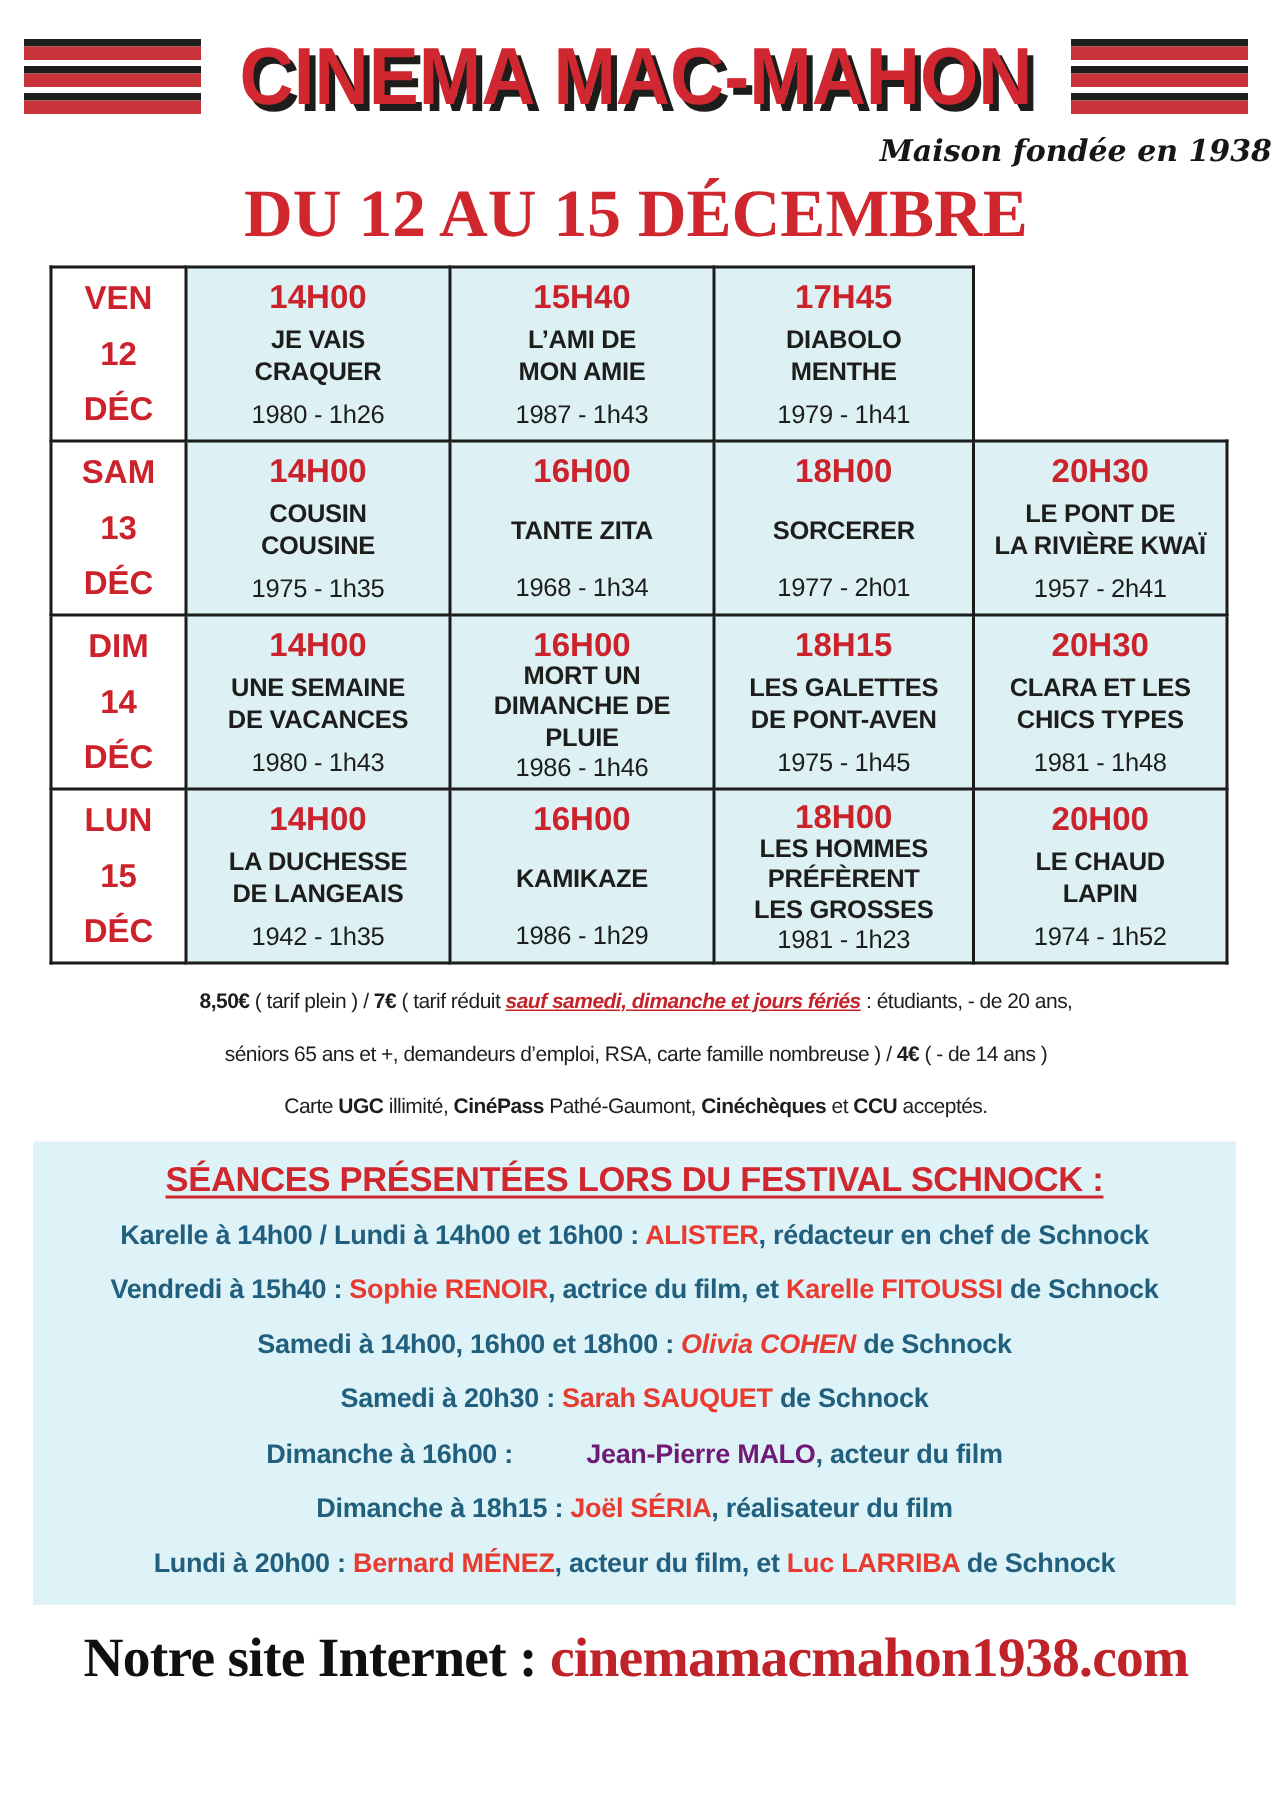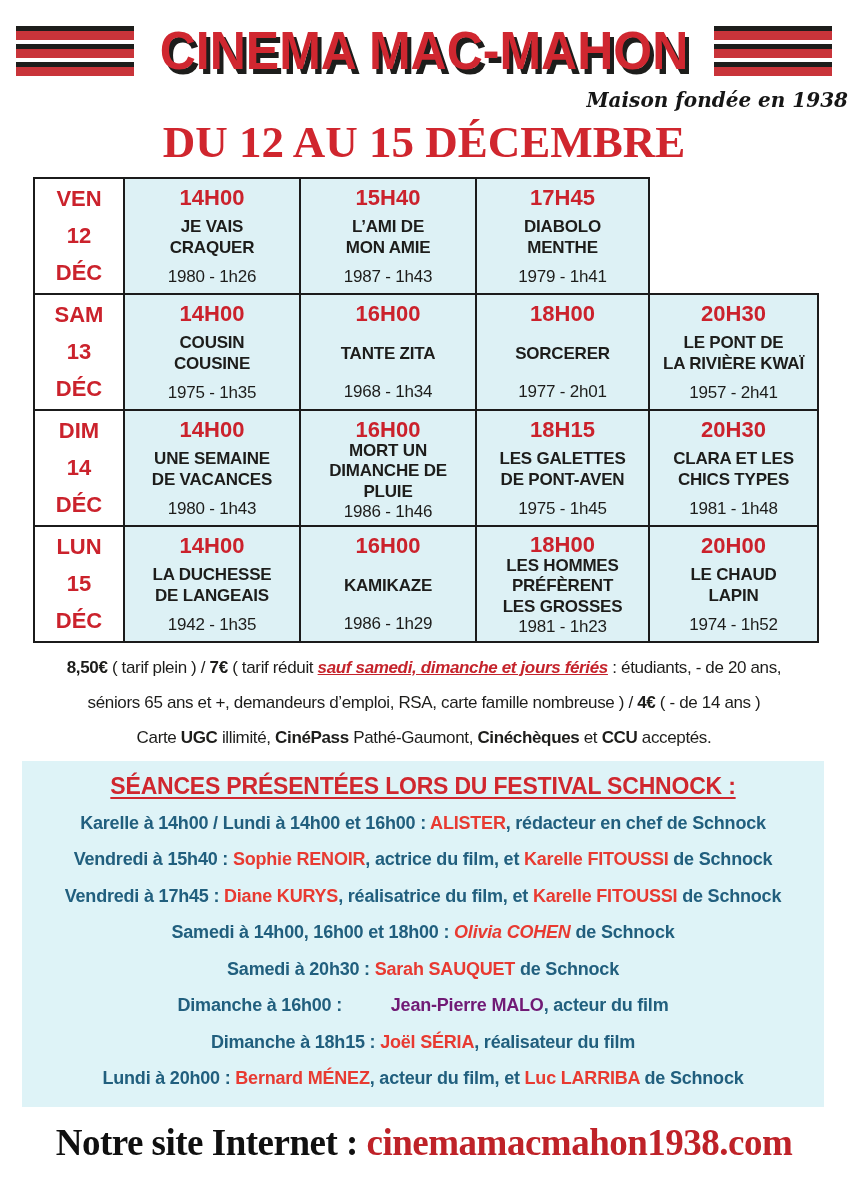--- a/index.html
+++ b/index.html
@@ -46,21 +46,21 @@
   }
   .film-time{color:#cb222c;font-weight:bold;font-size:22px;line-height:1;padding-top:2px;}
   .film-title{
     color:#1d1d1b;font-weight:bold;font-size:17px;line-height:1.22;
     text-align:center;white-space:pre-line;letter-spacing:-0.2px;
   }
   .film-info{color:#1d1d1b;font-size:17px;line-height:1;letter-spacing:-0.2px;}
   
   .pricing{margin-top:7px;text-align:center;color:#1d1d1b;}
   .pricing-line{
-    font-size:17px;line-height:35px;white-space:nowrap;letter-spacing:-0.35px;
+    font-size:14px;line-height:35px;white-space:nowrap;letter-spacing:-0.35px;
   }
   
   .festival-panel{
     margin:6px 0 0 22px;width:802px;background:#def3f7;
     padding:10px 0 10px;box-sizing:border-box;
   }
   .festival-heading{
     text-align:center;color:#d0272e;font-weight:bold;font-size:23px;line-height:30px;
     text-decoration:underline;text-underline-offset:3px;letter-spacing:-0.2px;
   }
@@ -269,21 +269,20 @@
   <div class="pricing-line"><span style="font-weight: bold;">8,50€</span><span> ( tarif plein )   /   </span><span style="font-weight: bold;">7€</span><span> ( tarif réduit </span><span style="color: rgb(197, 35, 43); font-weight: bold; font-style: italic; text-decoration: underline;">sauf samedi, dimanche et jours fériés</span><span> : étudiants, - de 20 ans,</span></div>
   <div class="pricing-line"><span>séniors 65 ans et +, demandeurs d’emploi, RSA, carte famille nombreuse )   /   </span><span style="font-weight: bold;">4€</span><span> ( - de 14 ans )</span></div>
   <div class="pricing-line"><span>Carte </span><span style="font-weight: bold;">UGC</span><span> illimité, </span><span style="font-weight: bold;">CinéPass</span><span> Pathé-Gaumont, </span><span style="font-weight: bold;">Cinéchèques</span><span> et </span><span style="font-weight: bold;">CCU</span><span> acceptés.</span></div>
 </div>
 
 <div class="festival-panel">
   <div class="festival-heading">SÉANCES PRÉSENTÉES LORS DU FESTIVAL SCHNOCK :</div>
   <div class="festival-lines">
     <div class="festival-line"><span>Karelle à 14h00 / Lundi à 14h00 et 16h00 : </span><span style="color: rgb(232, 58, 49);">ALISTER</span><span>, rédacteur en chef de Schnock</span></div>
     <div class="festival-line"><span>Vendredi à 15h40 : </span><span style="color: rgb(232, 58, 49);">Sophie RENOIR</span><span>, actrice du film, et </span><span style="color: rgb(232, 58, 49);">Karelle FITOUSSI</span><span> de Schnock</span></div>
-    <div class="festival-line"><span>Vendredi à 17h45 : </span><span style="color: rgb(232, 58, 49);">Diane KURYS</span><span>, réalisatrice du film, et </span><span style="color: rgb(232, 58, 49);">Karelle FITOUSSI</span><span> de Schnock</span></div>
     <div class="festival-line"><span>Samedi à 14h00, 16h00 et 18h00 : </span><span style="color: rgb(232, 58, 49); font-style: italic;">Olivia COHEN</span><span> de Schnock</span></div>
     <div class="festival-line"><span>Samedi à 20h30 : </span><span style="color: rgb(232, 58, 49);">Sarah SAUQUET</span><span> de Schnock</span></div>
     <div class="festival-line"><span>Dimanche à 16h00 : </span><span style="color: #701a75; margin-left: 44px;">Jean-Pierre MALO</span><span>, acteur du film</span></div>
     <div class="festival-line"><span>Dimanche à 18h15 : </span><span style="color: rgb(232, 58, 49);">Joël SÉRIA</span><span>, réalisateur du film</span></div>
     <div class="festival-line"><span>Lundi à 20h00 : </span><span style="color: rgb(232, 58, 49);">Bernard MÉNEZ</span><span>, acteur du film, et </span><span style="color: rgb(232, 58, 49);">Luc LARRIBA</span><span> de Schnock</span></div>
   </div>
 </div>
 
 <div class="site-footer"><span style="color: rgb(16, 16, 16);">Notre site Internet : </span><span style="color: rgb(191, 34, 40);">cinemamacmahon1938.com</span></div>
 

